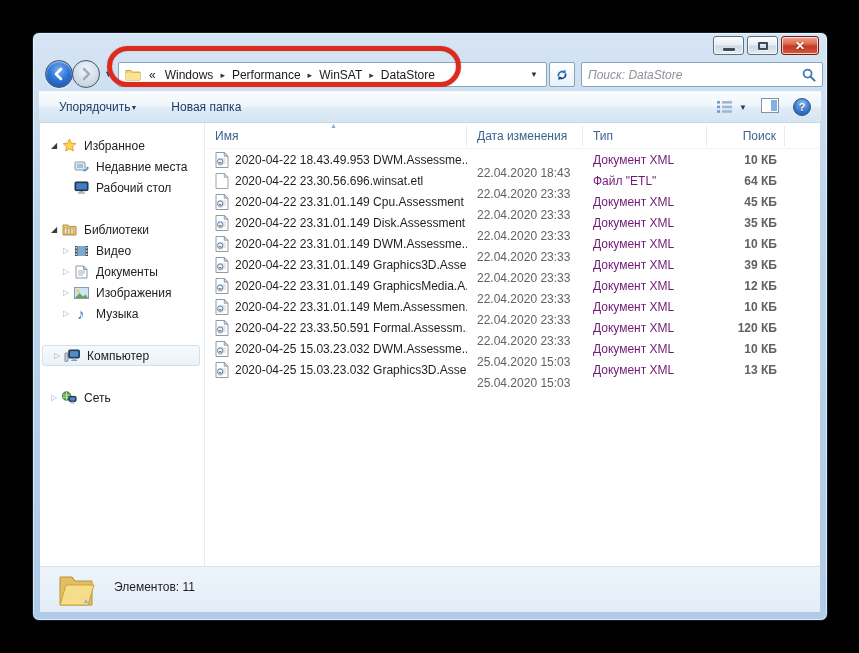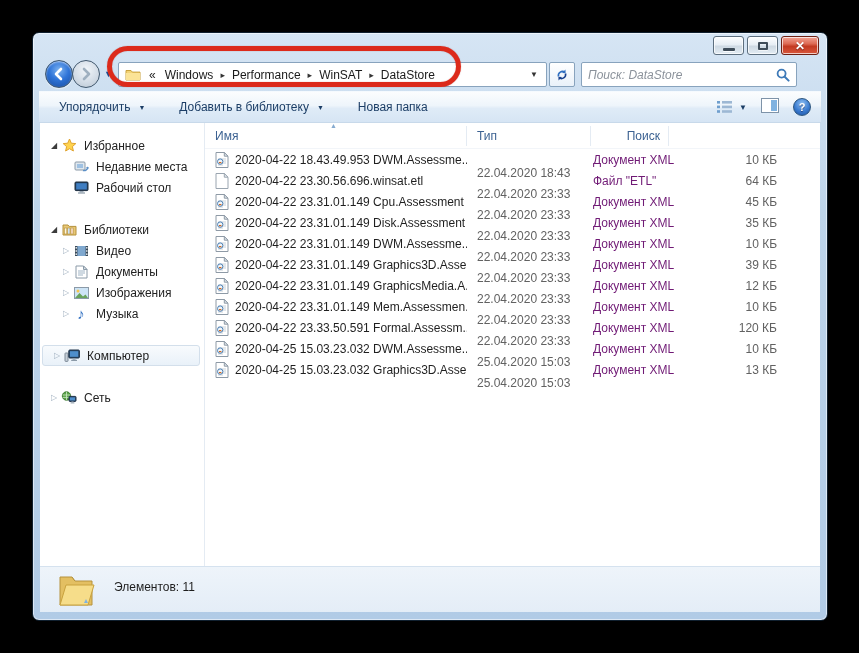--- a/index.html
+++ b/index.html
@@ -44,34 +44,34 @@
     display:flex; align-items:center; padding:0 4px; }
   .addr-folder { margin:0 4px 0 2px; flex:0 0 auto; }
   .chevrons { color:#222; margin:0 4px; font-size:12px; }
   .crumb { padding:0 5px; color:#1a1a1a; white-space:nowrap; cursor:default; }
   .crumb-sep { font-size:9px; color:#333; padding:0 2px; }
   .addr-dd { margin-left:auto; font-size:8px; color:#333; padding:0 4px; }
   .refreshbtn { position:absolute; left:516px; top:4px; width:26px; height:25px;
     background:linear-gradient(180deg,#fff,#e9f1f9); border:1px solid #88a3bd;
     border-radius:2px; display:flex; align-items:center; justify-content:center; }
 
-  .searchbox { position:absolute; left:548px; top:4px; width:216px; height:25px;
+  .searchbox { position:absolute; left:548px; top:4px; width:242px; height:25px;
     background:#fff; border:1px solid #88a3bd; border-radius:2px;
     display:flex; align-items:center; }
   .searchbox input { flex:1; border:none; outline:none; padding:0 6px;
     font:12px "Liberation Sans",sans-serif; color:#333; background:transparent; }
   .searchbox input::placeholder { font-style:italic; color:#8b929b; }
   .search-ico { flex:0 0 auto; margin-right:6px; }
 
   
   .toolbar { position:absolute; top:58px; left:6px; right:6px; height:32px;
     background:linear-gradient(180deg,#fbfdfe 0%,#eef5fb 45%,#dfebf7 55%,#d6e5f4 100%);
     border-top:1px solid #f5fafe; border-bottom:1px solid #c8d9ea;
     display:flex; align-items:center; padding:0 10px; }
-  .tbtn { display:flex; align-items:center; gap:8px; padding:4px 10px; margin-right:14px;
+  .tbtn { display:flex; align-items:center; gap:0; padding:4px 10px; margin-right:14px;
     color:#1c3e66; border-radius:3px; cursor:default; white-space:nowrap; }
   .tbtn .dd { font-size:7px; color:#1c3e66; }
   .toolbar-right { margin-left:auto; display:flex; align-items:center; gap:14px; }
   .views-btn { display:flex; align-items:center; gap:5px; }
   .views-btn .dd { font-size:8px; color:#1c3e66; }
   .help-btn { width:18px; height:18px; border-radius:50%;
     background:radial-gradient(circle at 50% 30%,#8fc0f2 0%,#3a7bd0 55%,#1a4f9e 100%);
     border:1px solid #2c567f; color:#fff; font-size:11px; font-weight:bold;
     display:flex; align-items:center; justify-content:center;
     text-shadow:0 1px 1px rgba(0,0,40,.5); }
@@ -106,21 +106,21 @@
   .hc-type { width:124px; }
   .hc-size { width:78px; justify-content:flex-end; padding-right:8px; }
   .sort-arrow { position:absolute; top:-4px; left:125px; font-size:7px; color:#86abd0; }
 
   .frow { display:flex; height:21px; align-items:center; cursor:default; }
   .fcell { white-space:nowrap; overflow:hidden; }
   .fc-name { width:262px; color:#1f1f1f; display:flex; align-items:center; padding-left:10px; }
   .fc-name .ficon { flex:0 0 auto; margin-right:6px; display:flex; }
   .fc-date { width:116px; color:#616161; padding-left:10px;margin-top:27px; }
   .fc-type { width:124px; color:#701a75; padding-left:10px; }
-  .fc-size { width:78px; color:#616161; text-align:right; padding-right:8px; }
+  .fc-size { width:78px; color:#616161; text-align:right; padding-right:8px;font-weight:bold; }
 
   
   .statusbar { position:absolute; left:7px; right:7px; bottom:8px; height:46px;
     background:linear-gradient(180deg,#eef4fa 0%,#e4edf7 100%);
     border-top:1px solid #d5e2ef; }
   .status-folder { position:absolute; left:16px; top:4px; }
   .status-text { position:absolute; left:74px; top:13px; color:#1e1e1e; }
 
   
   .annotation { position:absolute; left:107px; top:46px; width:354px; height:41px;
@@ -191,24 +191,20 @@
       </svg>
     </div>
   </div>
 
   <div class="toolbar">
     <div class="tbtn">
       <span>Упорядочить</span>
       <span class="dd">▼</span>
     </div>
     <div class="tbtn">
-      <span>Добавить в библиотеку</span>
-      <span class="dd">▼</span>
-    </div>
-    <div class="tbtn">
       <span>Новая папка</span>
     </div>
     <div class="toolbar-right">
       <div class="views-btn">
         <svg width="18" height="14" viewBox="0 0 18 14">
           <rect x="1" y="1" width="3" height="2.6" fill="#6f9fce"></rect>
             <rect x="6" y="1" width="10" height="2.6" fill="#9db8d4"></rect>
           <rect x="1" y="5.6" width="3" height="2.6" fill="#6f9fce"></rect>
             <rect x="6" y="5.6" width="10" height="2.6" fill="#9db8d4"></rect>
           <rect x="1" y="10.2" width="3" height="2.6" fill="#6f9fce"></rect>
@@ -358,20 +354,23 @@
         <span>Сеть</span>
       </div>
     </div>
 
     <div class="listpane">
       <div class="lheader">
         <div class="hcell hc-name">
           <span>Имя</span>
           <span class="sort-arrow">▲</span>
         </div>
+        <div class="hcell hc-date">
+            <span>Дата изменения</span>
+          </div>
         <div class="hcell hc-type">
             <span>Тип</span>
           </div>
         <div class="hcell hc-size">
             <span>Поиск</span>
           </div>
       </div>
 
       <div id="rows">
         <div class="frow">

